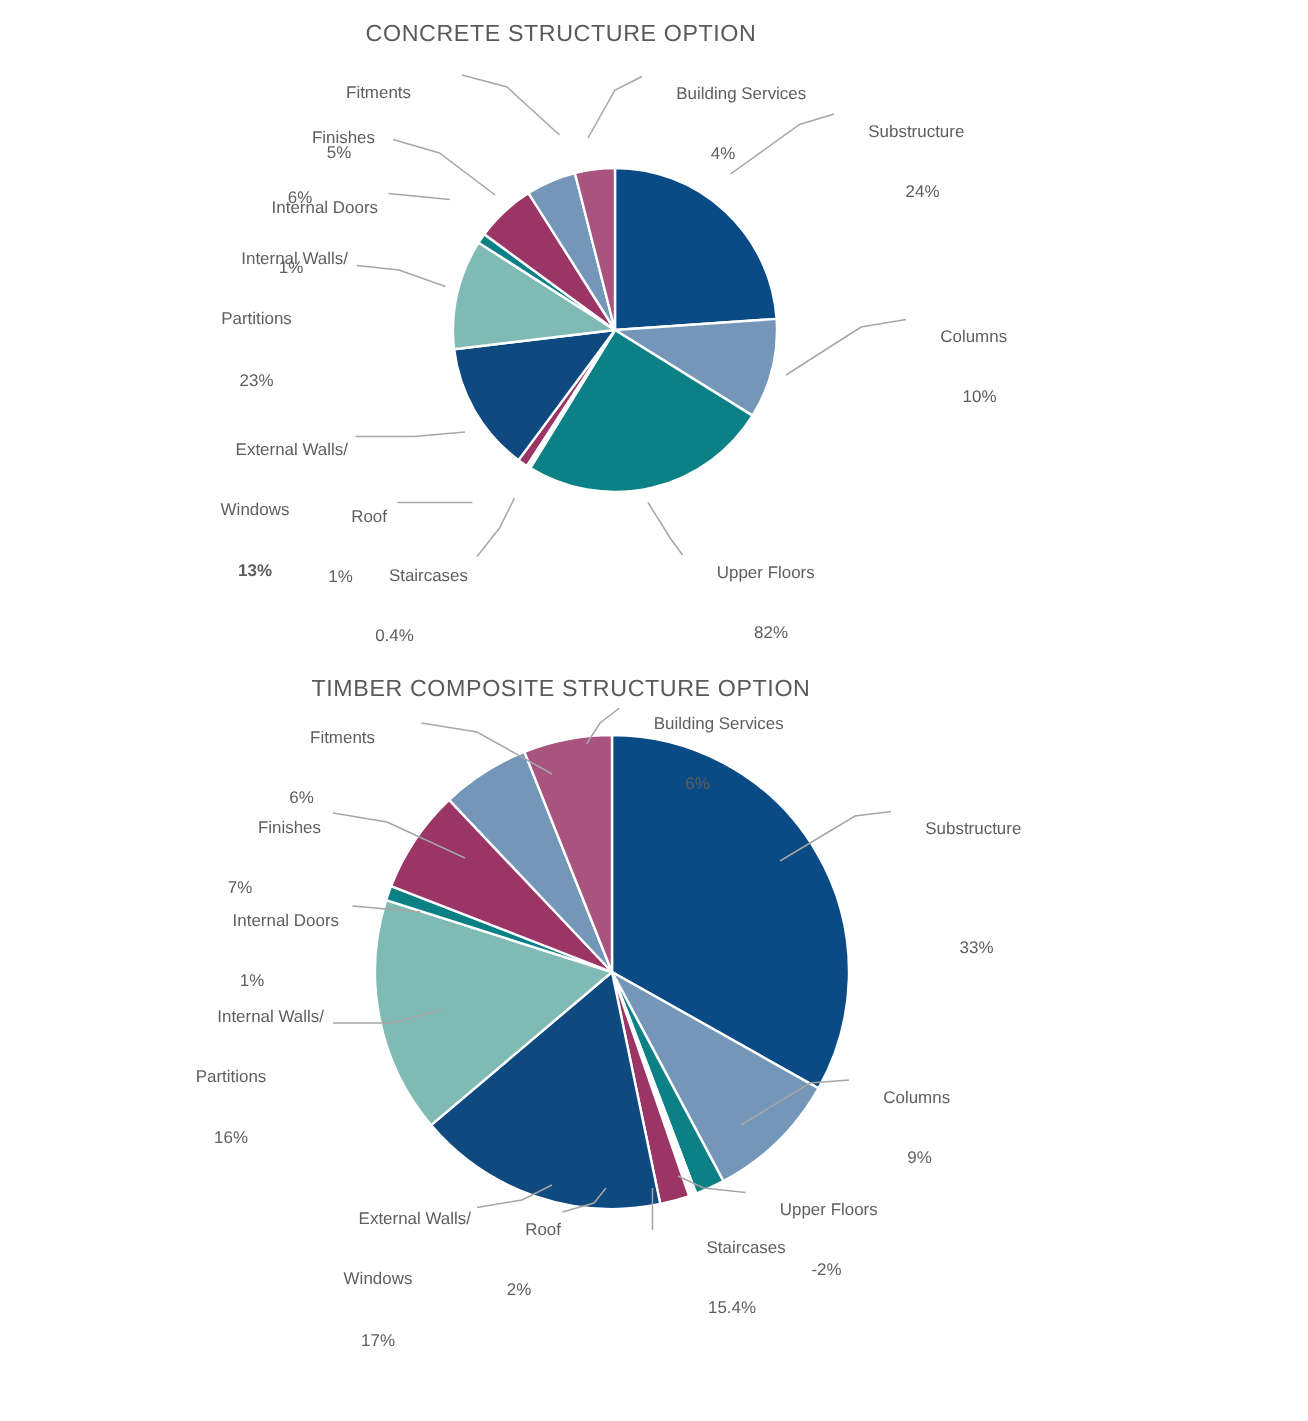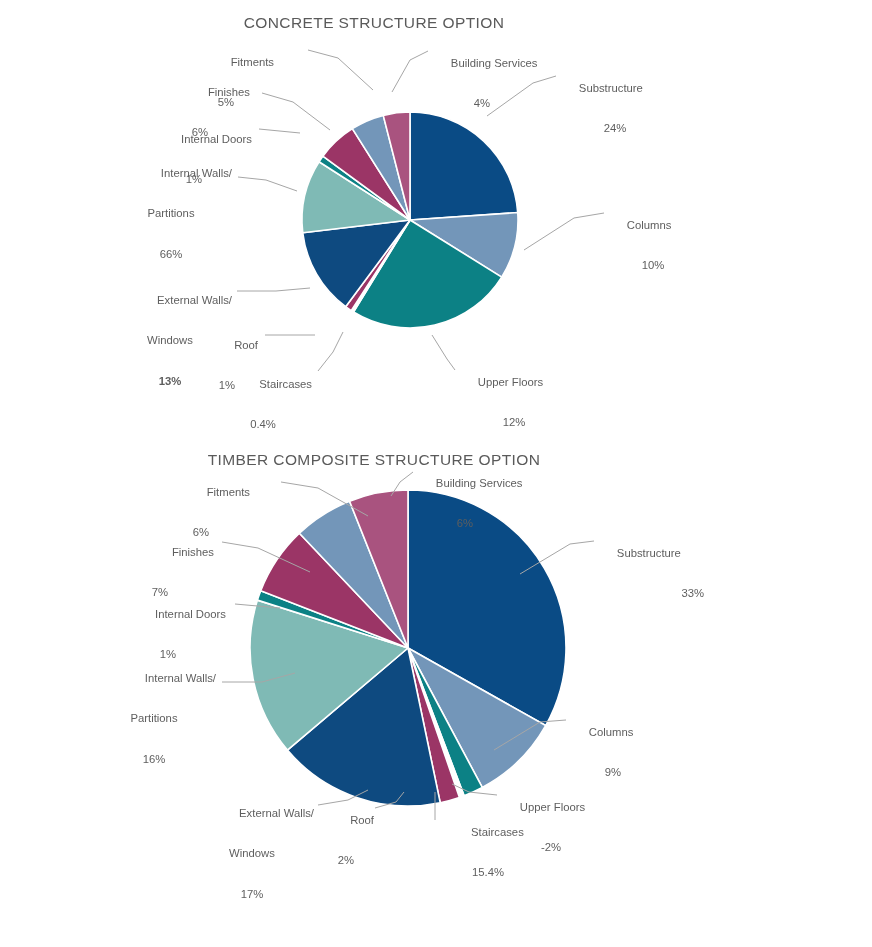--- a/index.html
+++ b/index.html
@@ -129,38 +129,38 @@
       <span>Finishes</span><br>
       <span style="display:block;text-align:center;">6%</span>
     </div>
     <div class="lbl r" style="left:136px; top:119px; width:116px;">
       <span>Internal Doors</span><br>
       <span style="display:block;text-align:center;">1%</span>
     </div>
     <div class="lbl r" style="left:110px; top:153px; width:122px;">
       <span>Internal Walls/</span><br>
       <span style="display:block;text-align:center;">Partitions</span>
-      <span style="display:block;text-align:center;">66%</span>
+      <span style="display:block;text-align:center;">23%</span>
     </div>
     <div class="lbl r" style="left:108px; top:280px; width:124px;">
       <span>External Walls/</span><br>
       <span style="display:block;text-align:center;">Windows</span>
       <span style="display:block;text-align:center;font-weight:bold;">13%</span>
     </div>
     <div class="lbl r" style="left:196px; top:325px; width:62px;">
       <span>Roof</span><br>
       <span style="display:block;text-align:center;">1%</span>
     </div>
     <div class="lbl r" style="left:214px; top:364px; width:98px;">
       <span>Staircases</span><br>
       <span style="display:block;text-align:center;">0.4%</span>
     </div>
     <div class="lbl l" style="left:459px; top:362px; width:110px;">
       <span>Upper Floors</span><br>
-      <span style="display:block;text-align:center;">12%</span>
+      <span style="display:block;text-align:center;">82%</span>
     </div>
     <div class="lbl l" style="left:608px; top:205px; width:90px;">
       <span>Columns</span><br>
       <span style="display:block;text-align:center;">10%</span>
     </div>
     <div class="lbl l" style="left:560px; top:68px; width:110px;">
       <span>Substructure</span><br>
       <span style="display:block;text-align:center;">24%</span>
     </div>
     <div class="lbl l" style="left:432px; top:43px; width:126px;">
@@ -234,21 +234,21 @@
     <div class="lbl l" style="left:501px; top:367px; width:100px;">
       <span>Upper Floors</span><br>
       <span style="display:block;text-align:center;">-2%</span>
     </div>
     <div class="lbl l" style="left:570px; top:292px; width:86px;">
       <span>Columns</span><br>
       <span style="display:block;text-align:center;">9%</span>
     </div>
     <div class="lbl l" style="left:598px; top:113px; width:106px;">
       <span>Substructure</span><br>
-      <span style="display:block;text-align:right;">33%</span>
+      <span style="display:block;text-align:center;margin-top:39px;">33%</span>
     </div>
     <div class="lbl l" style="left:417px; top:43px; width:126px;">
       <span>Building Services</span><br>
       <span style="display:block;text-align:center;padding-right:30px;">6%</span>
     </div>
   </div>
 
 </div>
 
 </body></html>

